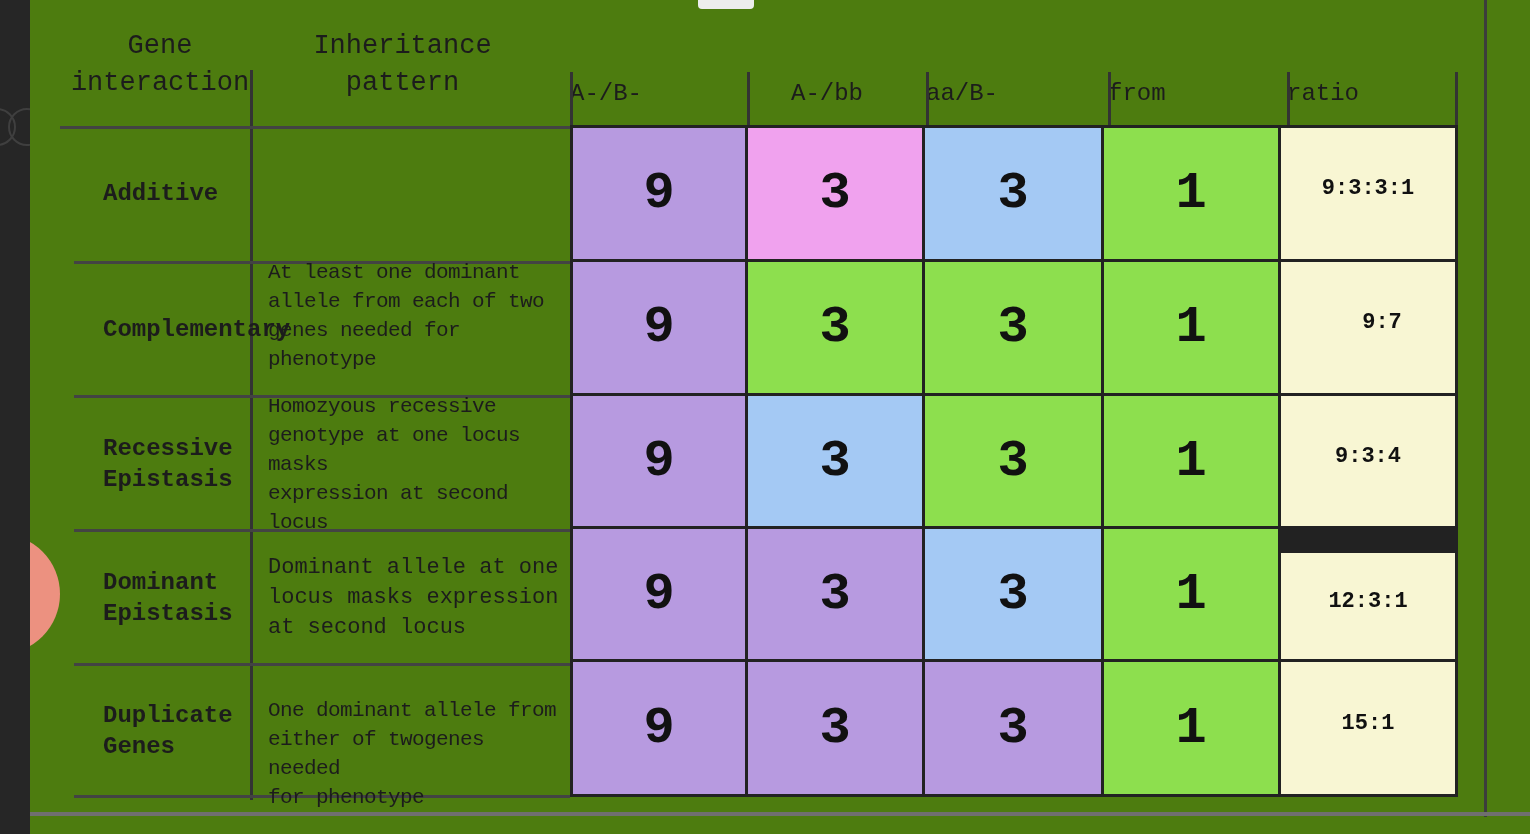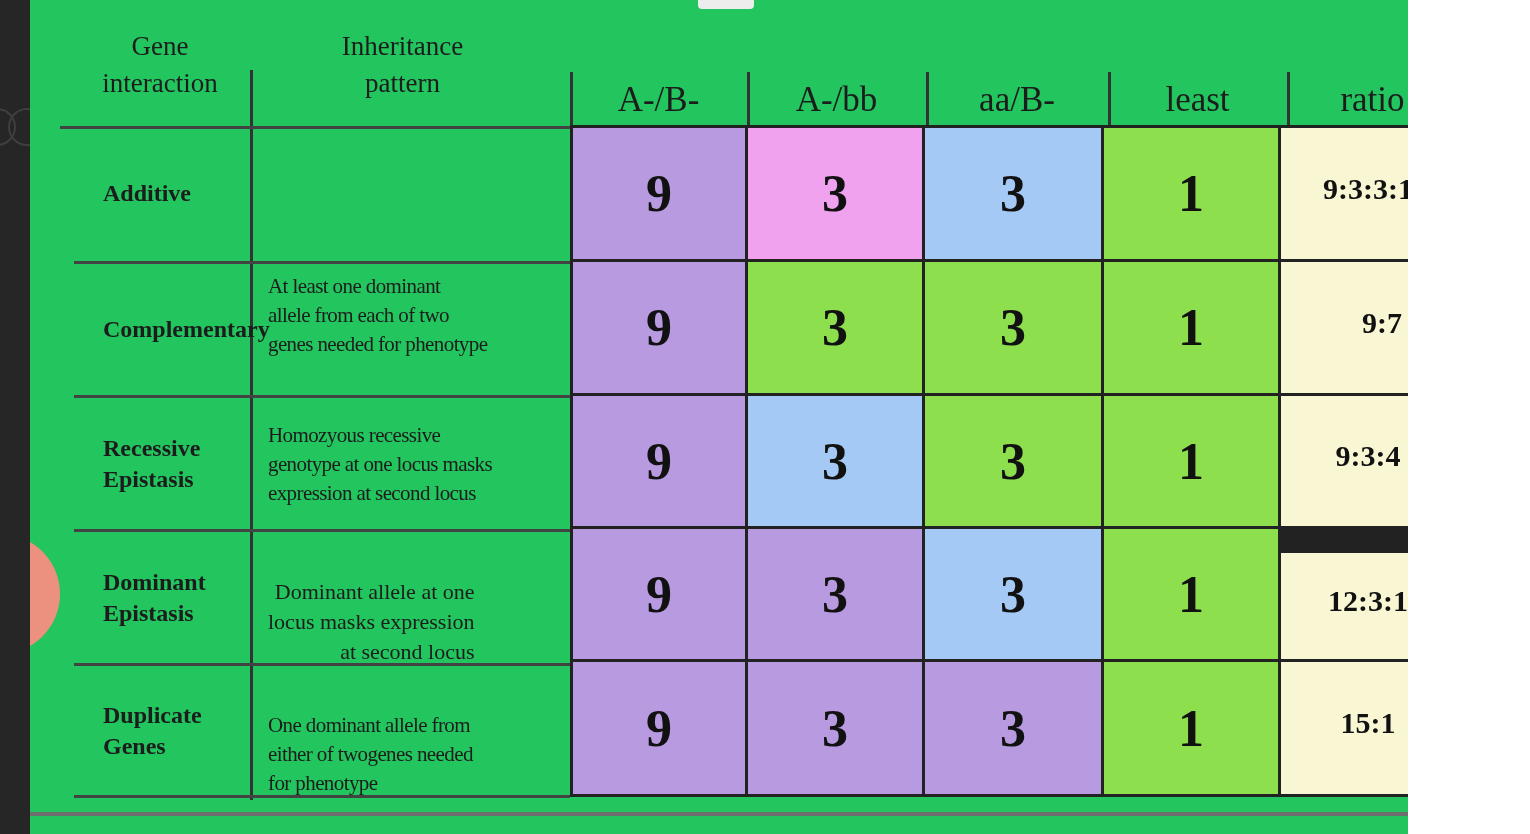--- a/index.html
+++ b/index.html
@@ -1,18 +1,18 @@
 <!DOCTYPE html>
 <html><head>
 <meta charset="utf-8">
 <style>
   html,body{margin:0;padding:0;background:#ffffff;}
   .stage{
-    position:relative;width:1408px;height:834px;overflow:hidden;
-    background:#22c55e;font-family:Liberation Serif, serif;color:#1c1c1c;
+    position:relative;width:1530px;height:834px;overflow:hidden;
+    background:#4d7c0f;font-family:Liberation Mono, monospace;color:#1c1c1c;
   }
   
   .salmon-circle{position:absolute;left:-60px;top:534px;width:120px;height:120px;border-radius:50%;background:#ec9180;}
   .dark-strip{position:absolute;left:0;top:0;width:30px;height:834px;background:#262626;overflow:hidden;}
   .faint-circle{position:absolute;width:34px;height:34px;border-radius:50%;border:2px solid #3f3f3f;}
   .faint-circle.c1{left:-22px;top:108px;}
   .faint-circle.c2{left:8px;top:108px;}
   .top-notch{position:absolute;left:698px;top:0;width:56px;height:9px;background:#ededed;border-radius:0 0 4px 4px;}
   
   .right-border{position:absolute;left:1484px;top:0;width:3px;height:817px;background:#3c3c3c;}
@@ -20,59 +20,59 @@
   .vline{position:absolute;width:3px;background:#333333;}
   .hline{position:absolute;height:3px;background:#434343;}
   .col12-divider{left:250px;top:70px;height:730px;}
   .tick{top:72px;height:53px;}
   .header-underline{left:60px;top:126px;width:510px;}
   .rowsep{left:74px;width:496px;}
   
   .hdr{position:absolute;top:28px;font-size:27px;line-height:37px;text-align:center;white-space:pre-line;}
   .hdr-col1{left:70px;width:180px;}
   .hdr-col2{left:285px;width:235px;text-align:center;}
-  .geno-hdr{position:absolute;top:80px;font-size:35px;text-align:center;}
+  .geno-hdr{position:absolute;top:80px;font-size:24px;}
   
   .rowblock{position:absolute;display:flex;align-items:center;}
   .interaction{left:103px;width:150px;font-size:24px;font-weight:bold;line-height:31px;white-space:pre-line;}
   .pattern{left:268px;width:296px;font-size:22px;line-height:30px;white-space:pre-line;}
   .pattern.tight{font-size:21px;letter-spacing:-0.6px;line-height:29px;}
   
   .grid{
     position:absolute;left:570px;top:125px;width:888px;height:672px;
     background:#222222;padding:3px;box-sizing:border-box;
     display:grid;grid-template-columns:172px 174px 176px 174px 174px;
     grid-template-rows:131px 131px 130px 130px 132px;gap:3px;
   }
   .cell{display:flex;align-items:center;justify-content:center;}
   .cell.num{font-size:52px;font-weight:bold;color:#111;}
-  .cell.ratio{font-size:30px;font-weight:bold;color:#111;padding-bottom:10px;box-sizing:border-box;}
+  .cell.ratio{font-size:22px;font-weight:bold;color:#111;padding-bottom:10px;box-sizing:border-box;}
 </style>
 </head>
 <body>
 
 <div class="stage">
 
   <div class="salmon-circle"></div>
   <div class="dark-strip">
     <div class="faint-circle c1"></div>
     <div class="faint-circle c2"></div>
   </div>
   <div class="top-notch"></div>
   <div class="right-border"></div>
   <div class="bottom-rule"></div>
 
   <div class="hdr hdr-col1">Gene
 interaction</div>
   <div class="hdr hdr-col2">Inheritance
 pattern</div>
   <div class="geno-hdr" style="left:570px;width:177px;">A-/B-</div>
-  <div class="geno-hdr" style="left:747px;width:179px;">A-/bb</div>
+  <div class="geno-hdr" style="left:747px;width:179px;padding-left:44px;">A-/bb</div>
   <div class="geno-hdr" style="left:926px;width:182px;">aa/B-</div>
-  <div class="geno-hdr" style="left:1108px;width:179px;">least</div>
+  <div class="geno-hdr" style="left:1108px;width:179px;">from</div>
   <div class="geno-hdr" style="left:1287px;width:171px;">ratio</div>
 
   <div class="vline col12-divider"></div>
   <div class="vline tick" style="left:570px;"></div>
   <div class="vline tick" style="left:747px;"></div>
   <div class="vline tick" style="left:926px;"></div>
   <div class="vline tick" style="left:1108px;"></div>
   <div class="vline tick" style="left:1287px;"></div>
   <div class="vline tick" style="left:1455px;"></div>
   <div class="hline header-underline"></div>
@@ -91,21 +91,21 @@
 Epistasis</div>
   <div class="rowblock interaction" style="top:665px;height:132px;">Duplicate
 Genes</div>
 
   <div class="rowblock pattern tight" style="top:248px;height:135px;">At least one dominant
 allele from each of two
 genes needed for phenotype</div>
   <div class="rowblock pattern tight" style="top:397px;height:134px;">Homozyous recessive
 genotype at one locus masks
 expression at second locus</div>
-  <div class="rowblock pattern" style="top:555px;height:134px;text-align:right;">Dominant allele at one
+  <div class="rowblock pattern" style="top:531px;height:134px;">Dominant allele at one
 locus masks expression
 at second locus</div>
   <div class="rowblock pattern tight" style="top:688px;height:132px;">One dominant allele from
 either of twogenes needed
 for phenotype</div>
 
   <div class="grid">
     <div class="cell num" style="background: rgb(183, 154, 224);">9</div>
     <div class="cell num" style="background: rgb(240, 162, 238);">3</div>
     <div class="cell num" style="background: rgb(164, 201, 244);">3</div>

